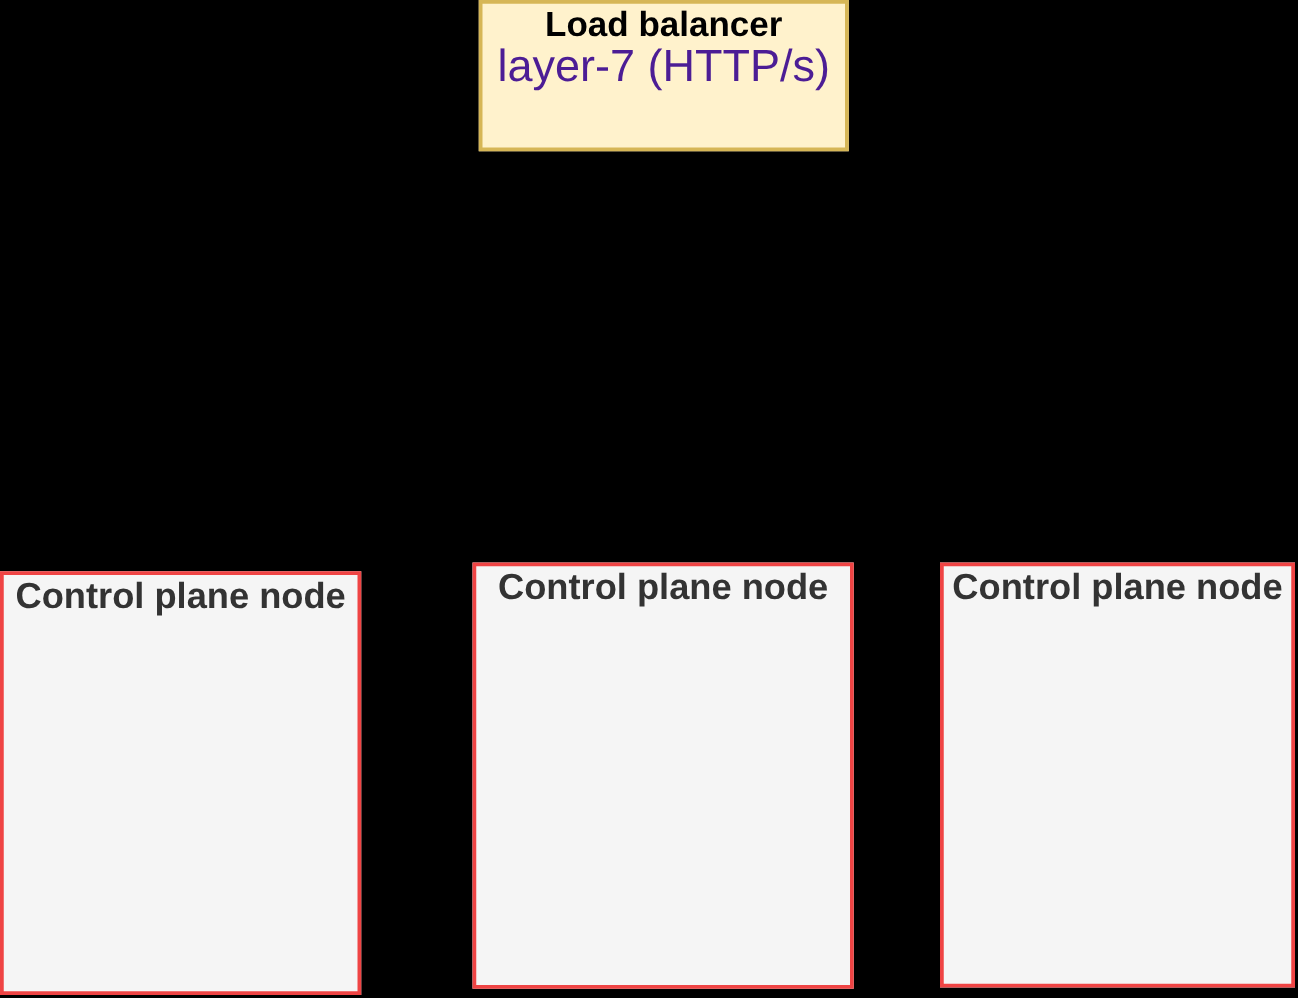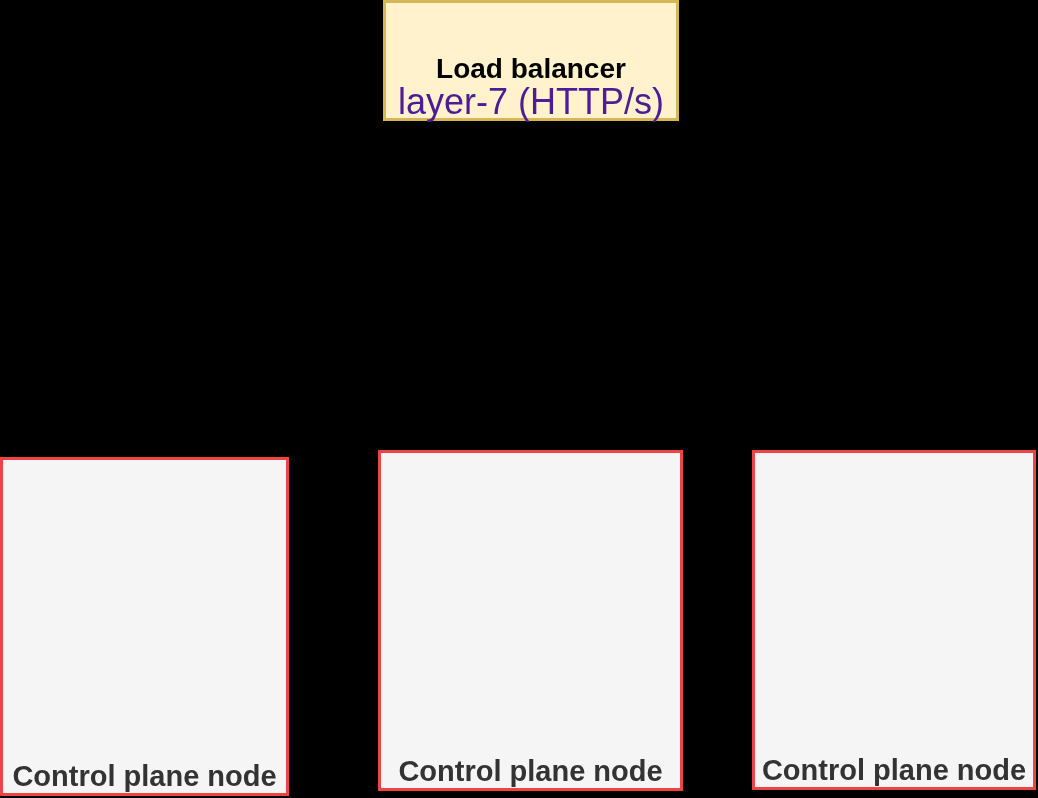--- a/index.html
+++ b/index.html
@@ -16,21 +16,21 @@
     width: 1038px;
     height: 798px;
     background: #000000;
   }
   .node {
     position: absolute;
     box-sizing: border-box;
     display: flex;
     flex-direction: column;
     align-items: center;
-    justify-content: flex-end;
+    justify-content: flex-start;
     text-align: center;
   }
   .lb {
     left: 383px;
     top: 0px;
     width: 296px;
     height: 121px;
     background: #FFF2CC;
     border: 3px solid #D6B656;
   }

